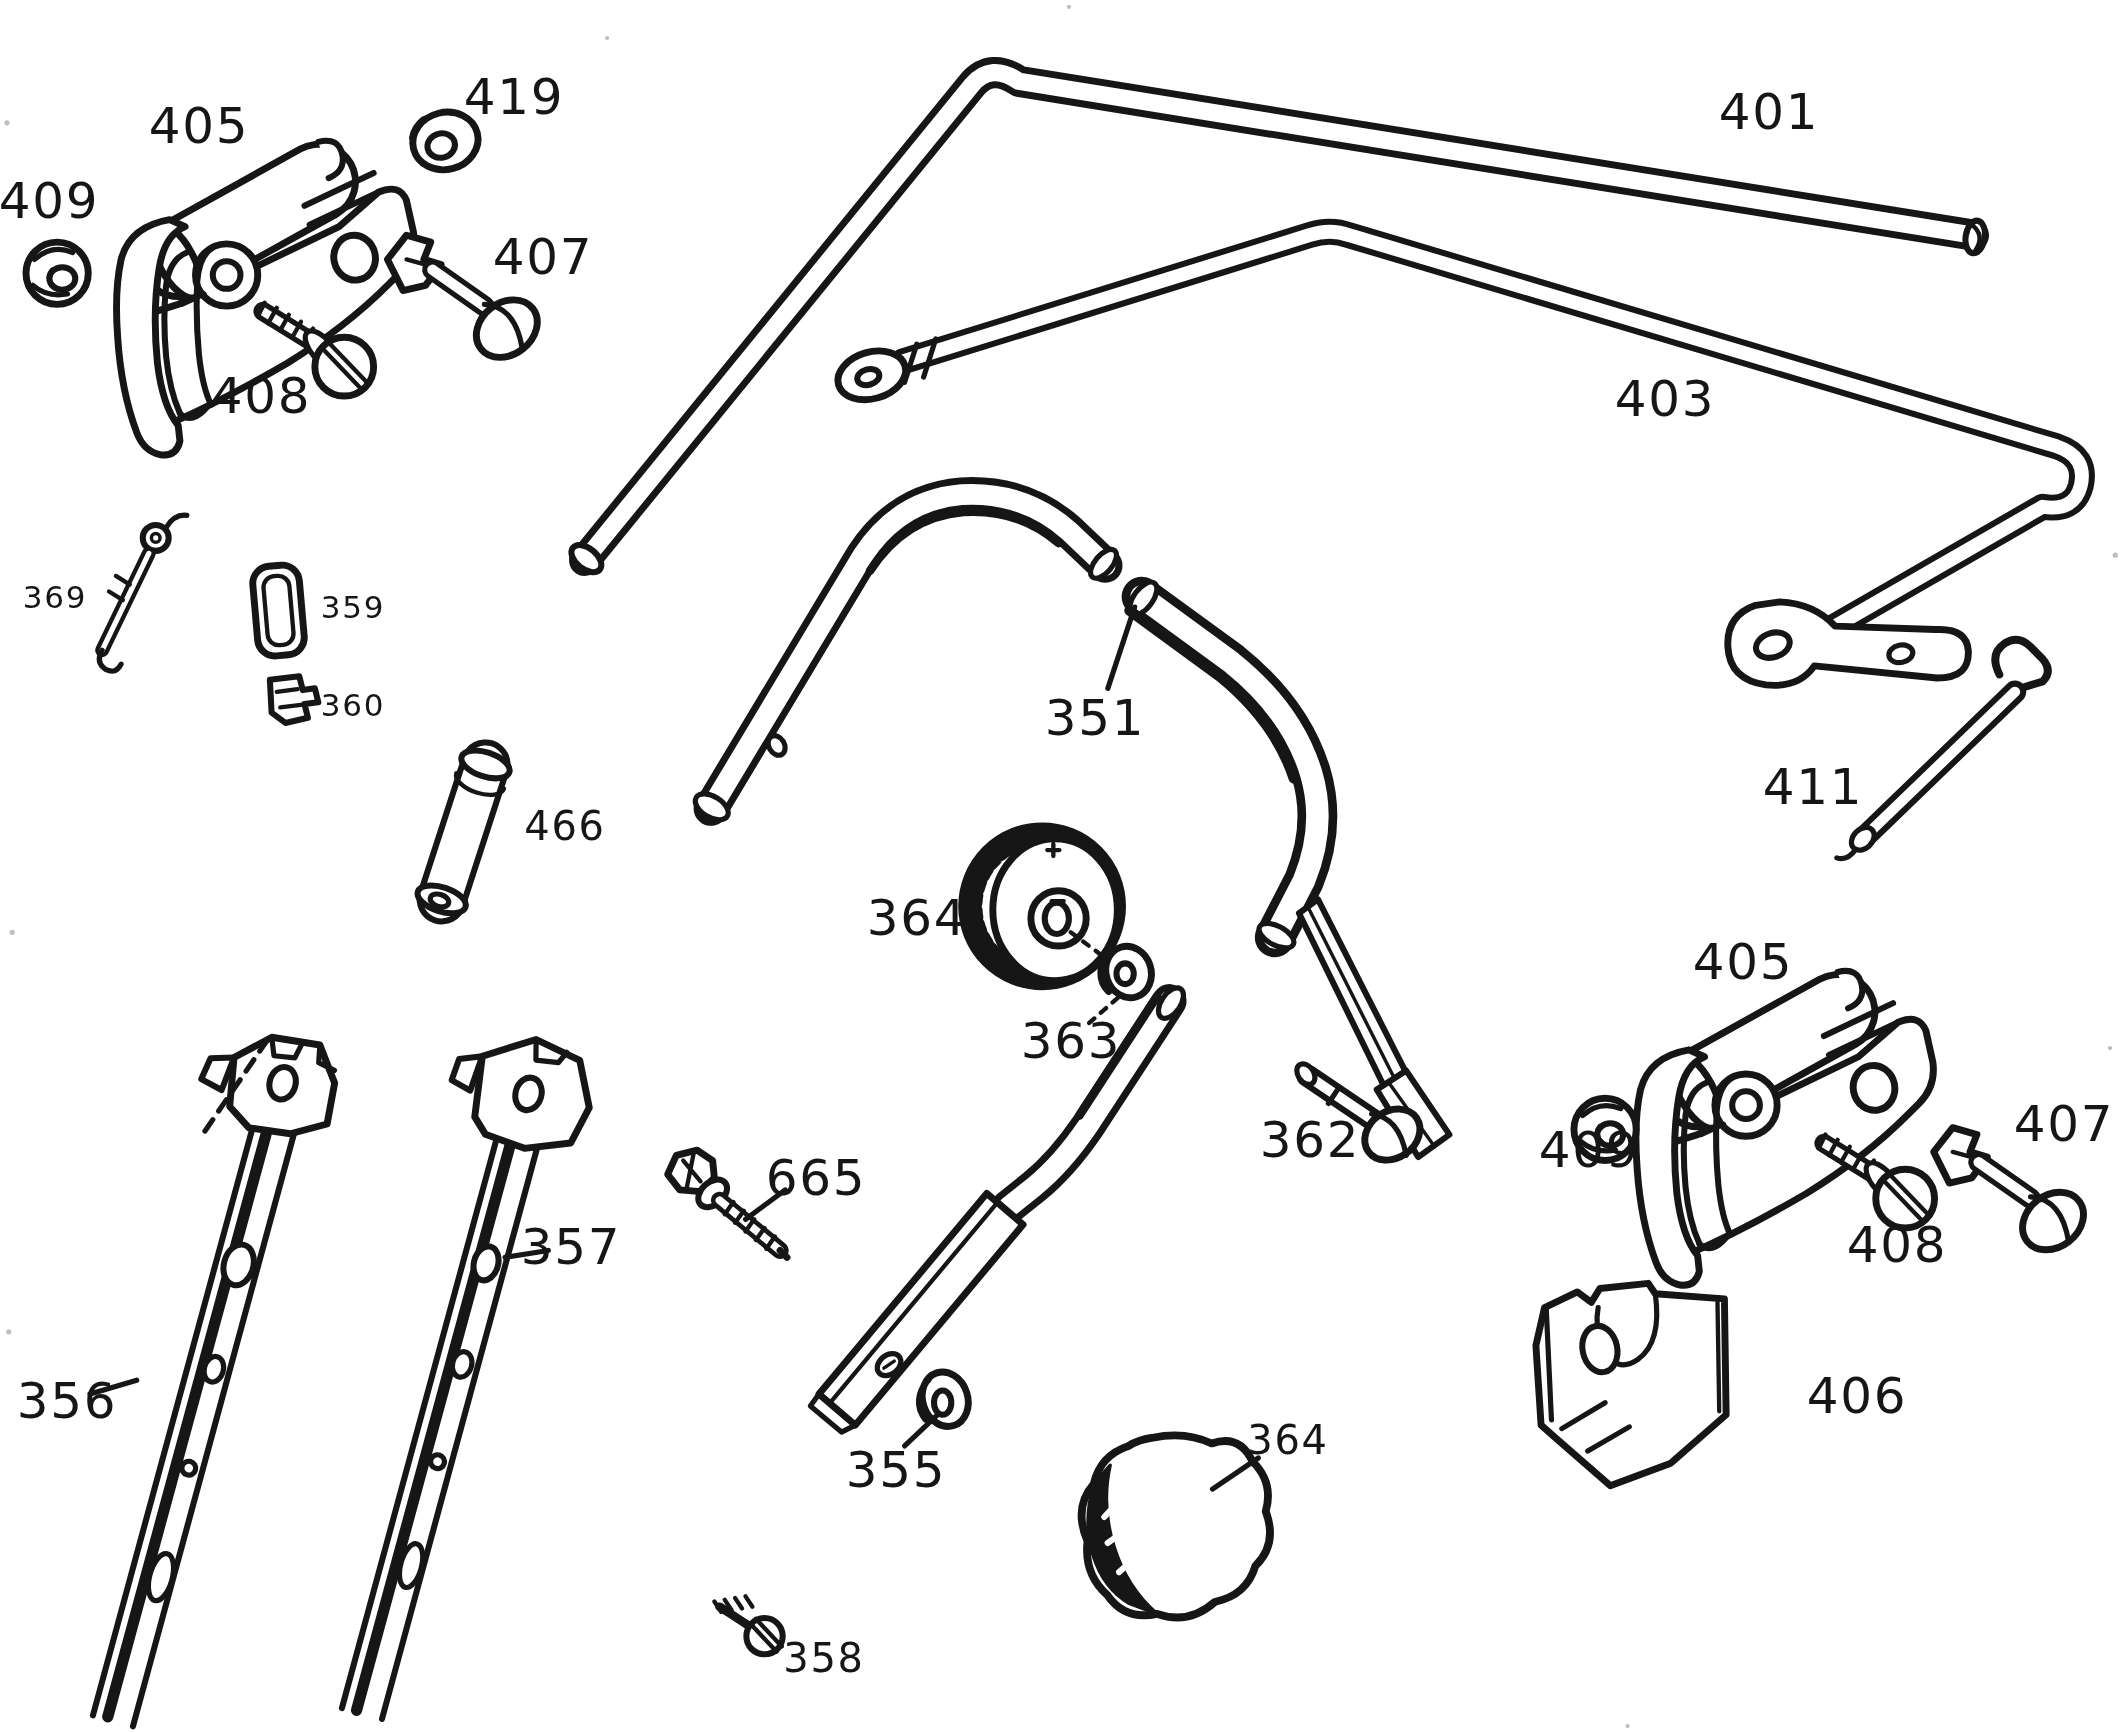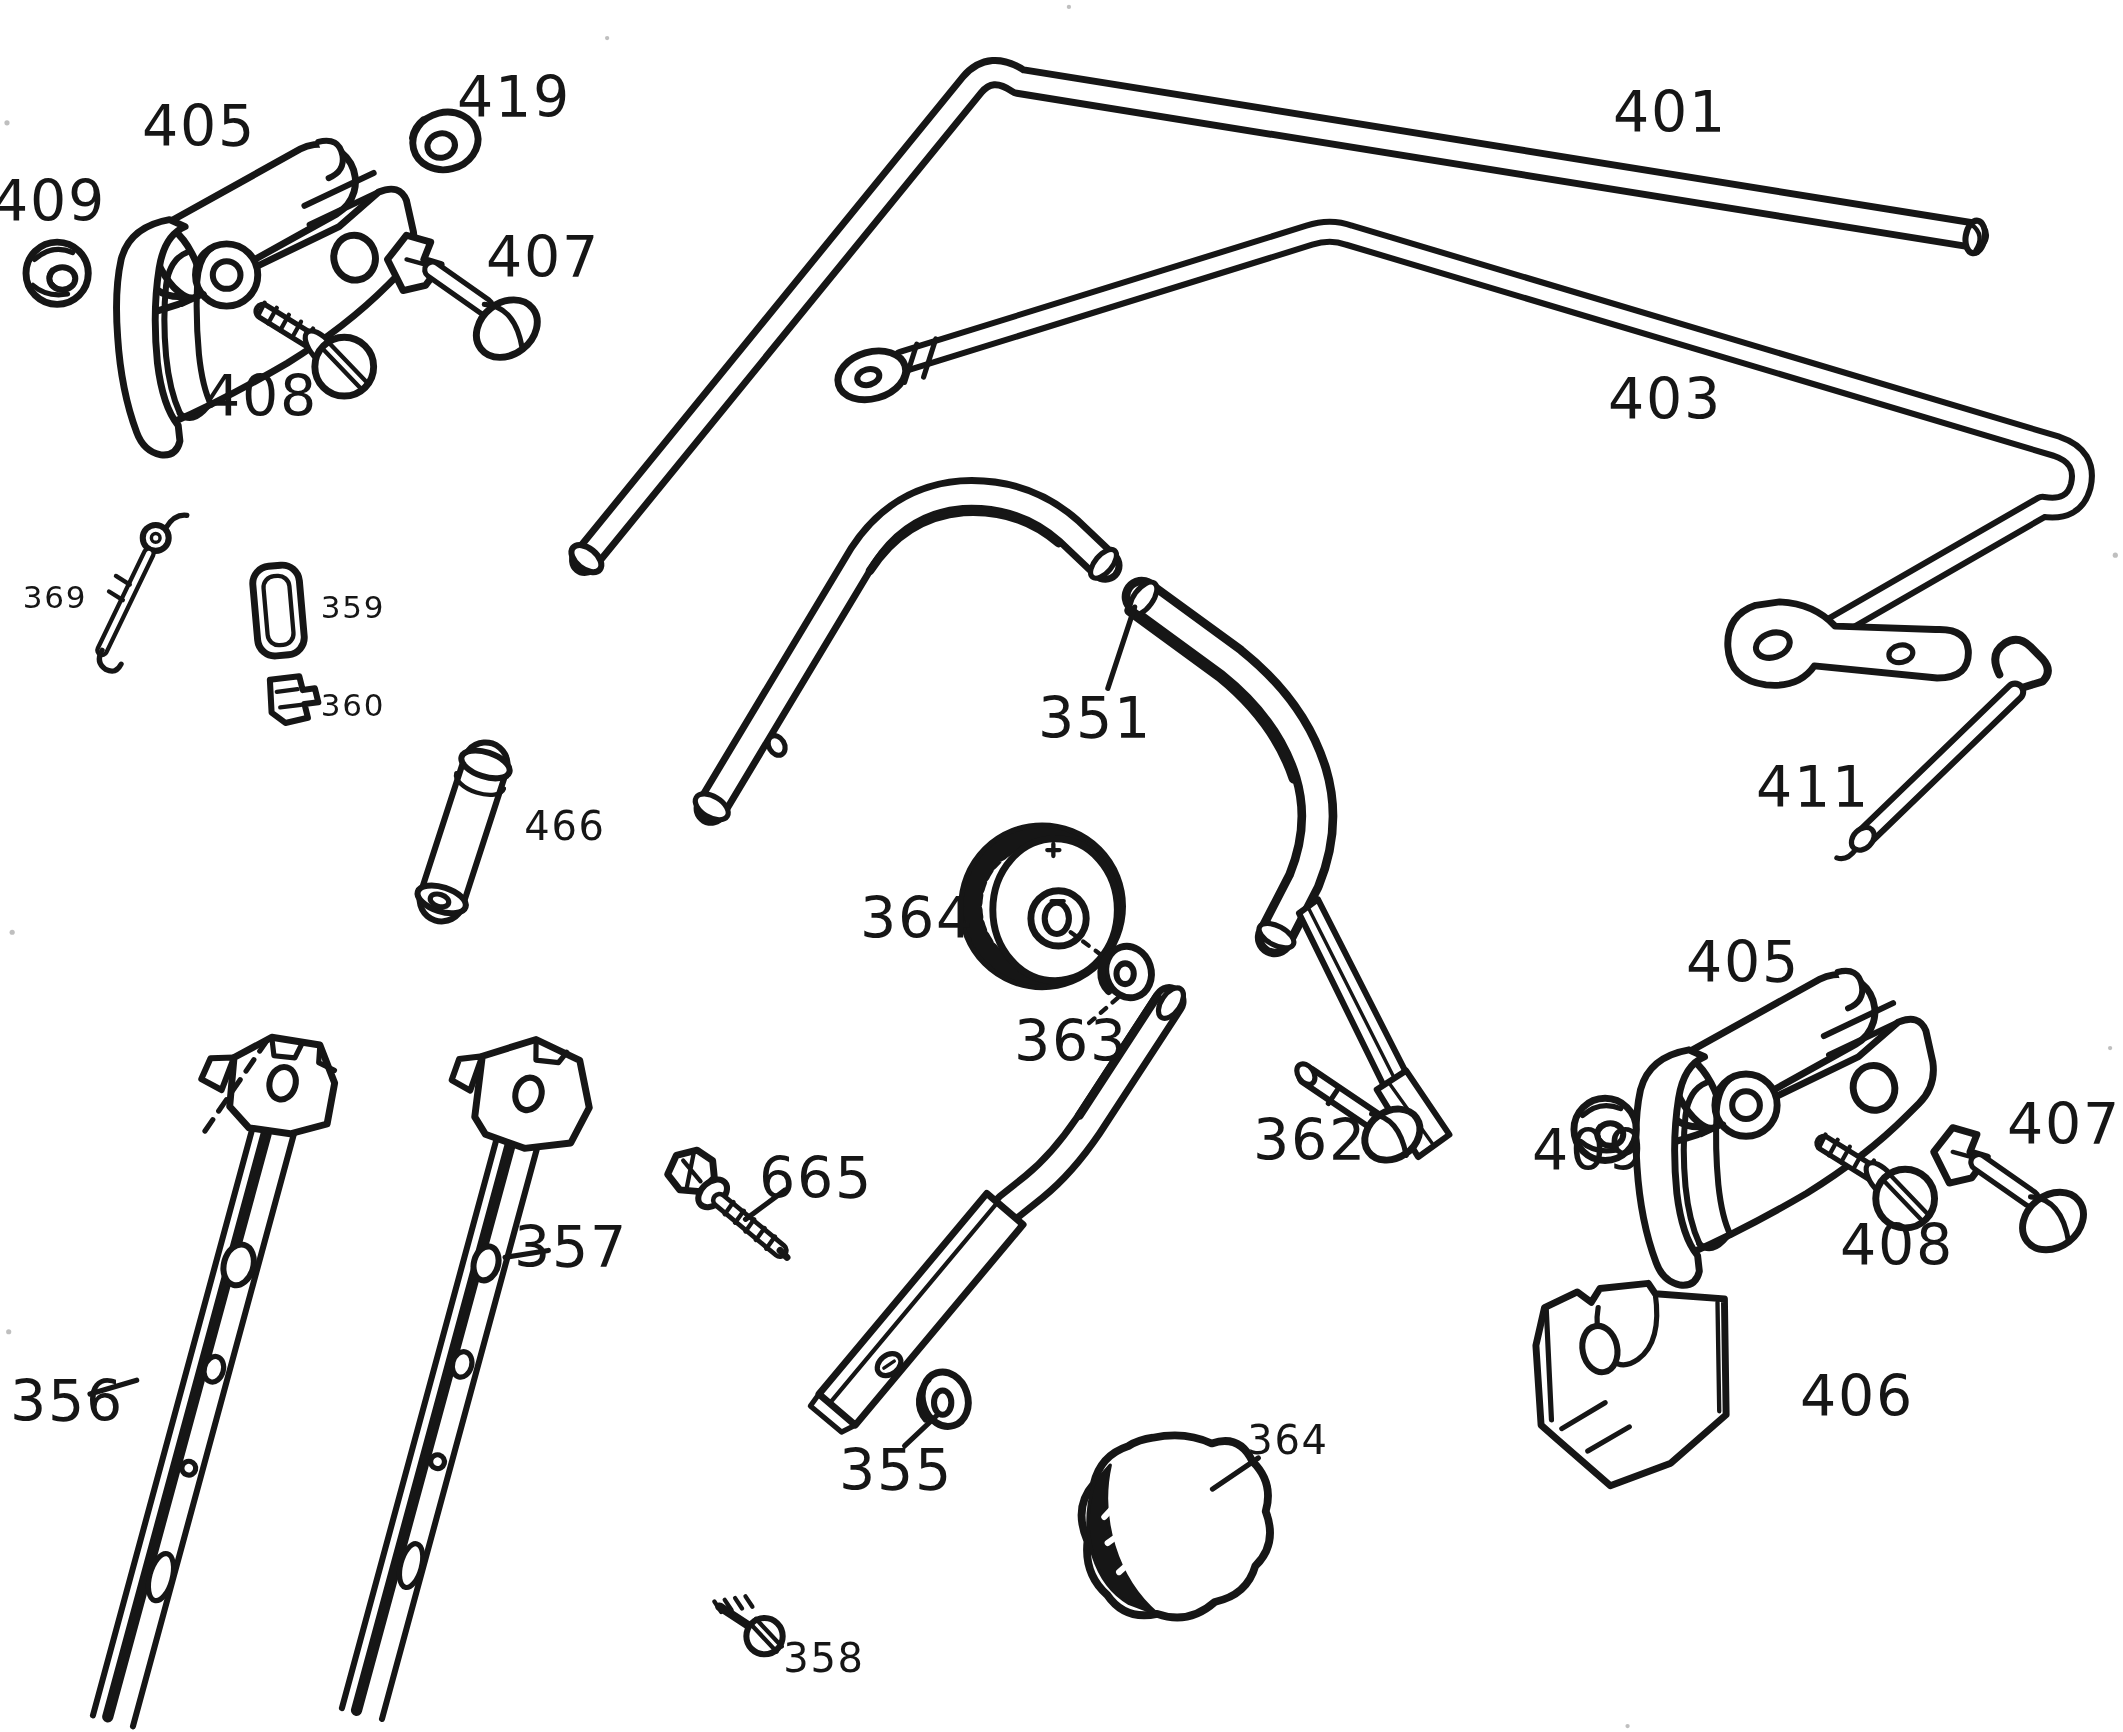--- a/index.html
+++ b/index.html
@@ -13,21 +13,21 @@
   .stage svg{position:absolute;left:0;top:0;}
   .callout{
     position:absolute;
     transform:translate(-50%,-50%);
     color:#161616;
     font-family:"DejaVu Sans", sans-serif;
     letter-spacing:1.7px;
     white-space:nowrap;
     user-select:none;
   }
-  .lg{font-size:57px;}
+  .lg{font-size:50px;}
   .md{font-size:40px;}
   .sm{font-size:31px;}
 </style>
 </head>
 <body>
 
 <div class="stage">
 
 <svg width="2124" height="1733" viewBox="0 0 2456 2004" stroke-linecap="round" stroke-linejoin="round">
 
@@ -291,21 +291,21 @@
         <circle cx="1236" cy="8" r="2.5"></circle>
         <circle cx="560,," cy="1222" r="0"></circle>
   </g>
 </svg>
 
   <span class="callout lg" style="left:199px;top:126px">405</span>
   <span class="callout lg" style="left:514px;top:97px">419</span>
   <span class="callout lg" style="left:49px;top:201px">409</span>
   <span class="callout lg" style="left:543px;top:257px">407</span>
   <span class="callout lg" style="left:261px;top:396px">408</span>
-  <span class="callout lg" style="left:1670px;top:112px">401</span>
+  <span class="callout lg" style="left:1769px;top:112px">401</span>
   <span class="callout lg" style="left:1665px;top:399px">403</span>
   <span class="callout sm" style="left:55px;top:597px">369</span>
   <span class="callout sm" style="left:353px;top:607px">359</span>
   <span class="callout sm" style="left:353px;top:705px">360</span>
   <span class="callout md" style="left:565px;top:826px">466</span>
   <span class="callout lg" style="left:1095px;top:718px">351</span>
   <span class="callout lg" style="left:917px;top:918px">364</span>
   <span class="callout lg" style="left:1071px;top:1041px">363</span>
   <span class="callout lg" style="left:1310px;top:1140px">362</span>
   <span class="callout lg" style="left:816px;top:1178px">665</span>

